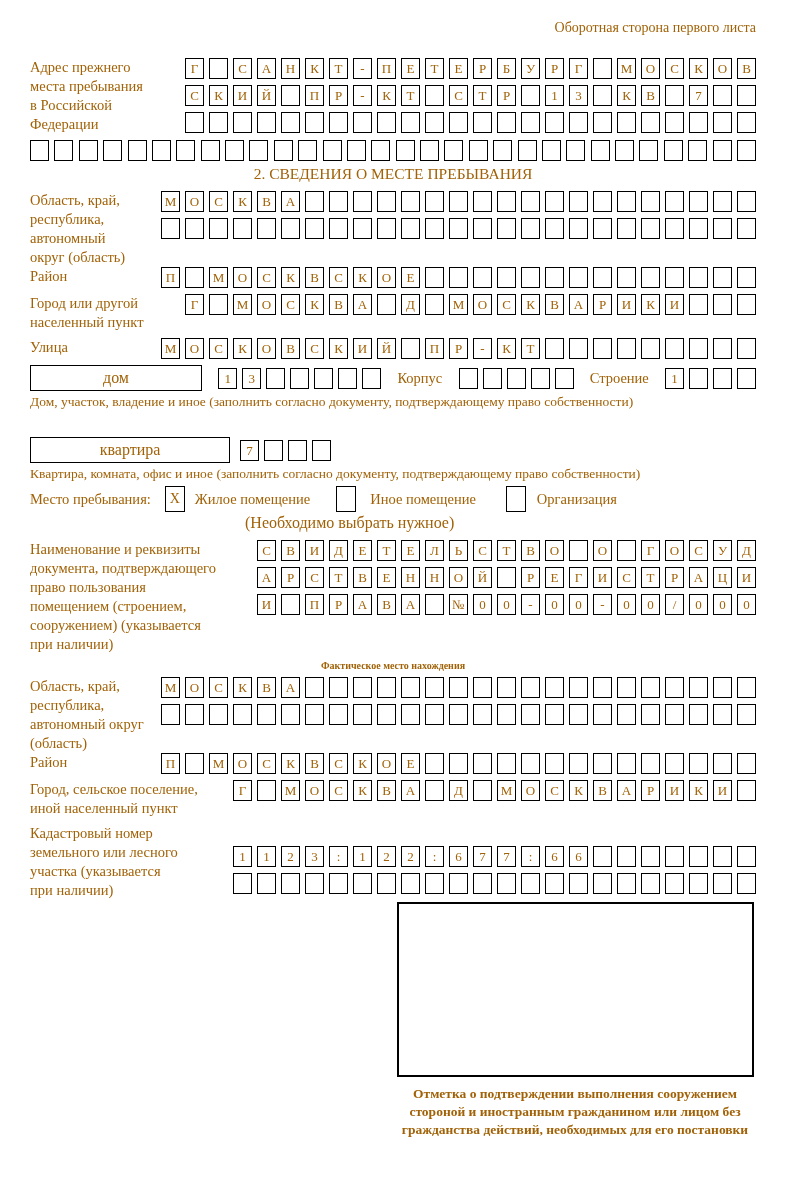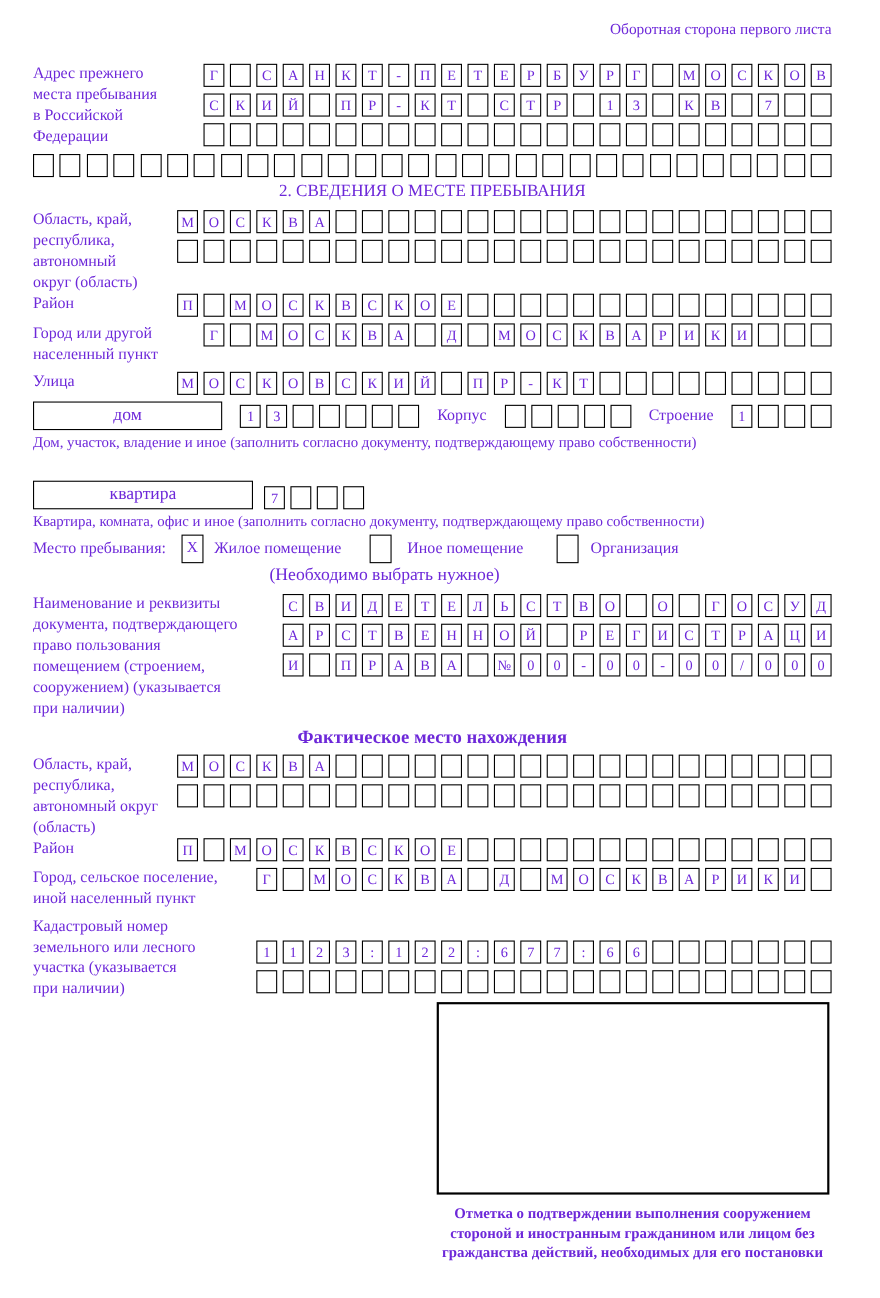--- a/index.html
+++ b/index.html
@@ -1,48 +1,48 @@
 <!DOCTYPE html>
 <html><head>
 <meta charset="utf-8">
 <style>
   html,body{margin:0;padding:0;background:#fff;}
   .page{
     width:800px;height:1180px;box-sizing:border-box;
     padding:20px 44px 0 30px;
     font-family:"Liberation Serif","DejaVu Serif",serif;
-    color:#6d28d9;background:#fff;overflow:hidden;position:relative;
+    color:#a16207;background:#fff;overflow:hidden;position:relative;
   }
   .side-note{text-align:right;font-size:14px;line-height:16px;margin-bottom:22px;}
   .frow{display:flex;justify-content:space-between;align-items:flex-start;margin-bottom:6px;}
   .lbl{font-size:14.5px;line-height:19px;}
   .gcol{display:flex;flex-direction:column;gap:6px;align-items:flex-end;}
   .brow{display:flex;gap:5px;}
   .cell{
     width:19px;height:21px;border:1px solid #000;box-sizing:border-box;
     display:flex;align-items:center;justify-content:center;
     font-size:13px;line-height:1;flex:0 0 auto;
   }
   .caption{font-size:13.5px;line-height:17px;text-align:center;margin:0 0 2px 0;}
   .caption-left{font-size:13.5px;line-height:17px;text-align:left;margin:2px 0 4px 0;}
   .sec-title{font-size:15.5px;font-weight:normal;text-align:center;margin:4px 0 8px 0;}
   .bigbox{
     border:1px solid #000;height:26px;box-sizing:border-box;
     display:flex;align-items:center;justify-content:center;font-size:16px;flex:0 0 auto;
   }
   .inline-lbl{font-size:14.5px;line-height:26px;}
   .house-row{display:flex;justify-content:space-between;align-items:center;margin-bottom:2px;}
-  .apt-row{display:flex;align-items:flex-end;gap:10px;margin-bottom:2px;margin-top:27px;}
+  .apt-row{display:flex;align-items:center;gap:10px;margin-bottom:2px;margin-top:27px;}
   .stay-row{display:flex;align-items:center;margin-bottom:2px;}
   .chk{
     width:20px;height:26px;border:1px solid #000;box-sizing:border-box;
     display:flex;align-items:center;justify-content:center;font-size:14px;flex:0 0 auto;
   }
   .stay-note{font-size:16px;margin:0 0 8px 215px;}
-  .center-bold{font-size:17px;font-weight:bold;text-align:center;margin:2px 0 6px 0;}
+  .center-bold{font-size:10px;font-weight:bold;text-align:center;margin:2px 0 6px 0;}
   .note-lines{font-size:13.5px;line-height:17px;text-align:center;margin-bottom:8px;}
   .stamp-box{width:357px;height:175px;border:2px solid #000;box-sizing:border-box;margin:2px 0 8px 367px;}
   .stamp-note{width:400px;margin-left:345px;text-align:center;font-weight:bold;font-size:13.5px;line-height:18px;}
   .nowrap{white-space:nowrap;}
 </style>
 </head>
 <body>
 
 <div class="page">
 

